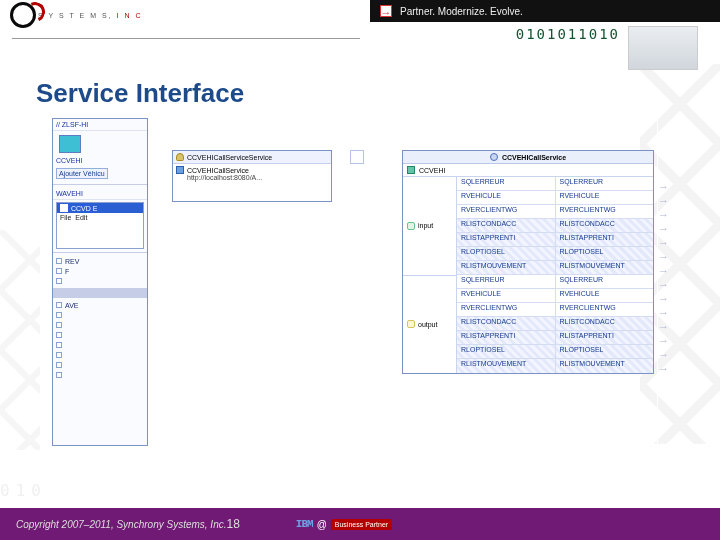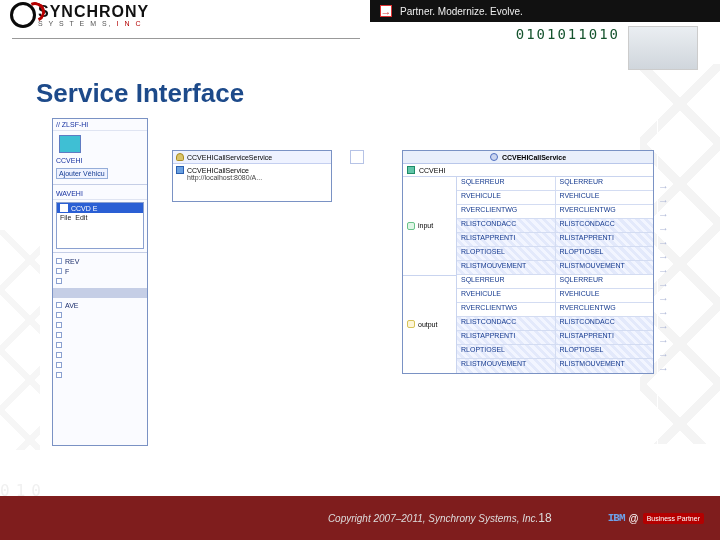--- a/index.html
+++ b/index.html
@@ -126,23 +126,23 @@
   .out-arrows{
     position:absolute; left:616px; top:62px; width:26px;
     display:flex; flex-direction:column; gap:0;
   }
   .out-arrows span{
     height:14px; display:flex; align-items:center; color:#adb7d6; font-size:11px;
   }
 
   
   .footer{
-    position:absolute; left:0; right:0; bottom:0; height:44px; background:#7f1d1d;
+    position:absolute; left:0; right:0; bottom:0; height:32px; background:#701a75;
     color:#ddd; display:flex; align-items:center; padding:0 16px; font-style:italic;
-    font-size:10px; justify-content:flex-end;
+    font-size:10px; justify-content:flex-start;
   }
   .footer .pg{font-style:normal; font-size:12px; margin-right:56px;}
   .partner{
     display:flex;align-items:center;gap:4px;font-style:normal;
   }
   .partner .ibm{font-family:Liberation Mono, monospace;font-weight:bold;color:#6ea0e8;font-size:11px;letter-spacing:-1px;}
   .partner .bp{
     background:#b40000;color:#fff;padding:2px 4px;border-radius:2px;font-size:7px;line-height:1;
   }
   .bg-chevrons{
@@ -162,21 +162,20 @@
 <body>
 
 <div class="bg-chevrons"></div>
 <div class="bg-chevrons left"></div>
 <div class="bg-binary">010</div>
 
 <div class="topbar">
   <div class="logo">
     <span class="logo-ring"></span>
     <span class="logo-text">
-      <div class="logo-line1">SYNCHRONY</div>
       <div class="logo-line2">
         <span>S Y S T E M S, </span><span class="red">I N C</span>
       </div>
     </span>
   </div>
   <div class="blackbar">
     <span class="sq">→</span>
     <span>Partner. Modernize. Evolve.</span>
   </div>
   <div class="title-divider"></div>

